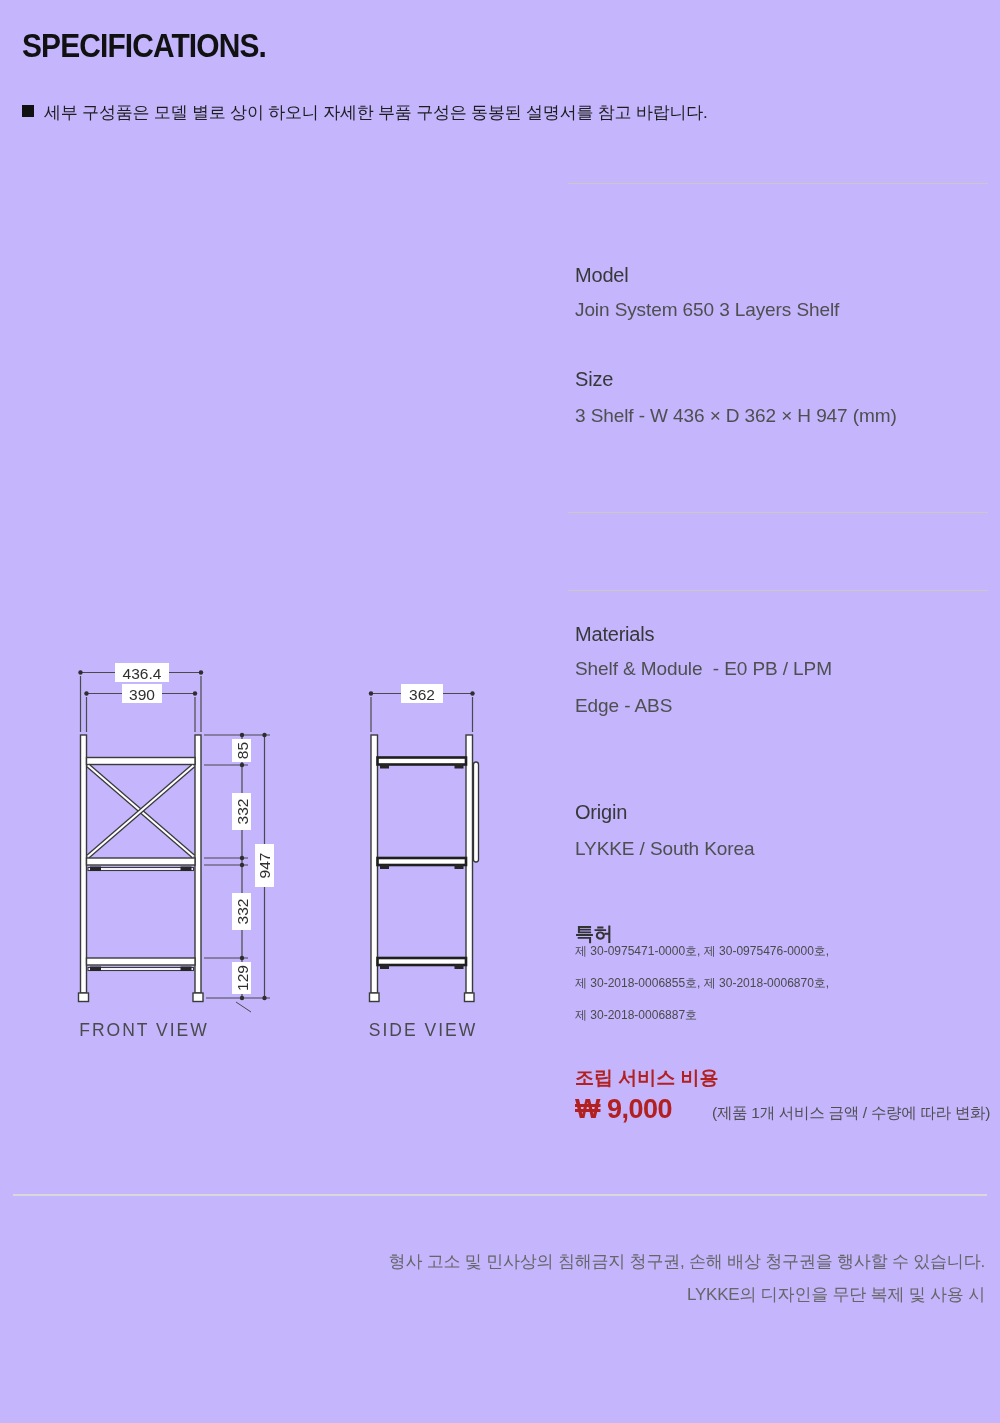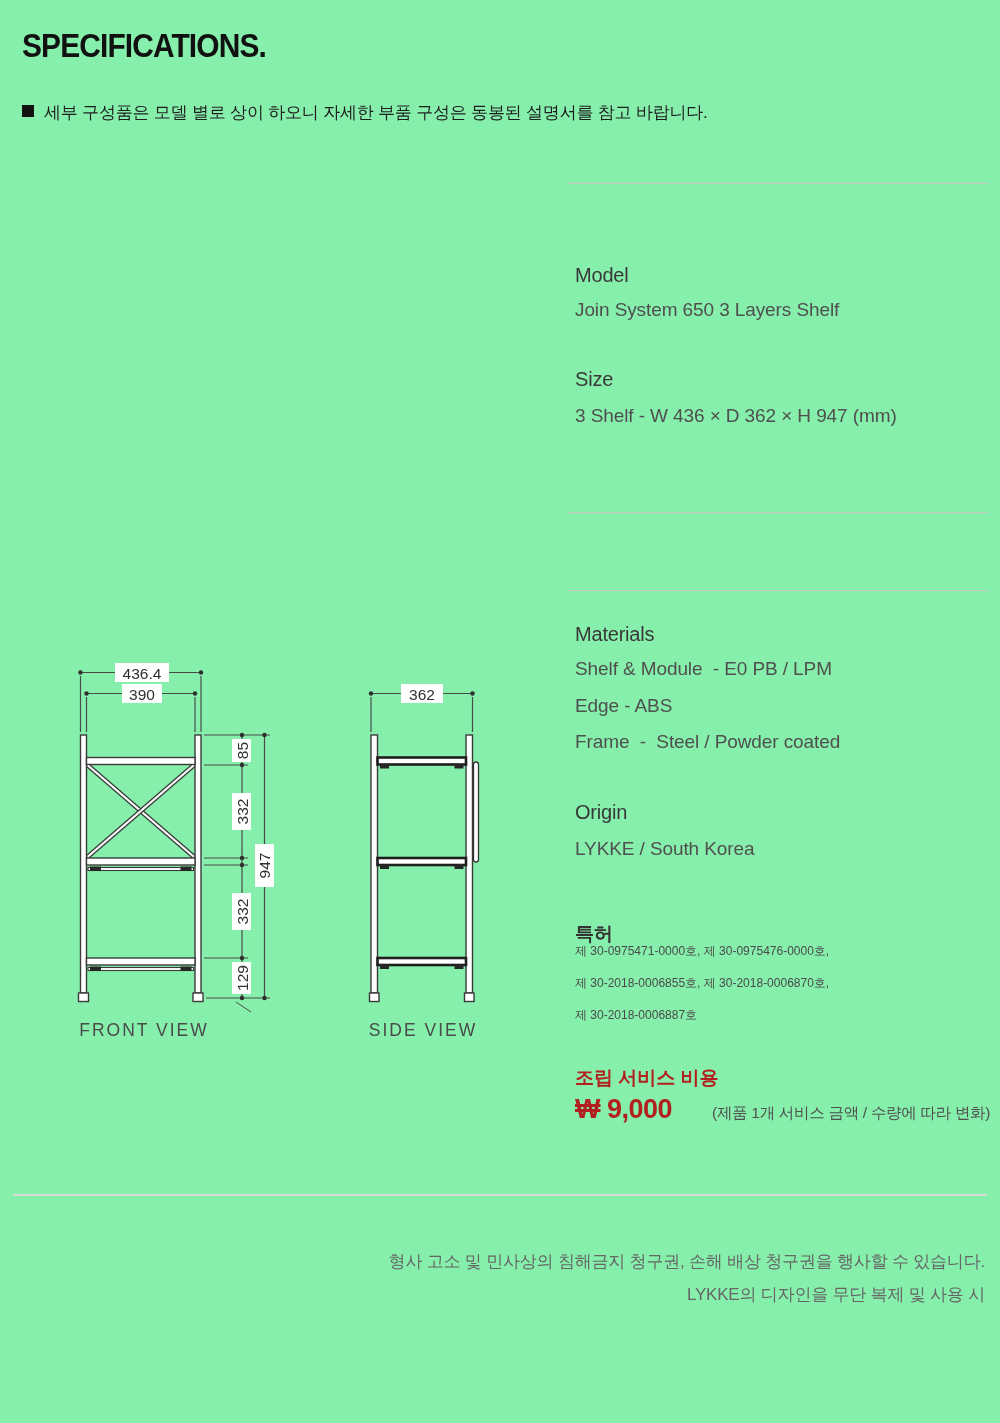--- a/index.html
+++ b/index.html
@@ -1,18 +1,18 @@
 <!DOCTYPE html>
 <html><head>
 <meta charset="utf-8">
 <style>
   * { margin:0; padding:0; box-sizing:border-box; }
   html,body { background:#ffffff; }
   body { font-family:"Liberation Sans", sans-serif; color:#333; }
-  .page { position:relative; width:1000px; height:1423px; background:#86efac; overflow:hidden; }
+  .page { position:relative; width:1000px; height:1423px; background:#c4b5fd; overflow:hidden; }
 
   .title { position:absolute; left:22px; top:26px; font-size:34px; font-weight:800;
            letter-spacing:-1px; color:#111; transform:scaleX(0.88); transform-origin:left top; }
 
   .note-row { position:absolute; left:22px; top:101px; display:flex; align-items:flex-start; }
   .note-bullet { width:12px; height:12px; background:#111; margin-top:4px; margin-right:10px; flex:0 0 auto; }
   .note-text { font-size:17px; color:#1d1d1d; letter-spacing:-0.2px; }
 
   .sep { position:absolute; left:568px; width:420px; height:0; border-top:1px solid #c9c9c9; }
   .sep-footer { position:absolute; left:13px; top:1194px; width:974px; height:0; border-top:2px solid #d9d9d9; }
@@ -62,21 +62,20 @@
 
   <div class="rc rc-h" style="top:368px">Size</div>
   <div class="rc rc-b" style="top:405px">3 Shelf - W 436 × D 362 × H 947 (mm)</div>
 
   <div class="sep" style="top:512px"></div>
   <div class="sep" style="top:590px"></div>
 
   <div class="rc rc-h" style="top:623px">Materials</div>
   <div class="rc rc-b" style="top:658px">Shelf &amp; Module  - E0 PB / LPM</div>
   <div class="rc rc-b" style="top:695px">Edge - ABS</div>
-  <div class="rc rc-b" style="top:731px">Frame  -  Steel / Powder coated</div>
 
   <div class="rc rc-h" style="top:801px">Origin</div>
   <div class="rc rc-b" style="top:838px">LYKKE / South Korea</div>
 
   <div class="rc rc-hb" style="top:909px">특허</div>
   <div class="rc rc-sm" style="top:943px">제 30-0975471-0000호, 제 30-0975476-0000호,</div>
   <div class="rc rc-sm" style="top:975px">제 30-2018-0006855호, 제 30-2018-0006870호,</div>
   <div class="rc rc-sm" style="top:1007px">제 30-2018-0006887호</div>
 
   <div class="rc red-h" style="top:1065px; color:#b2201f">조립 서비스 비용</div>

